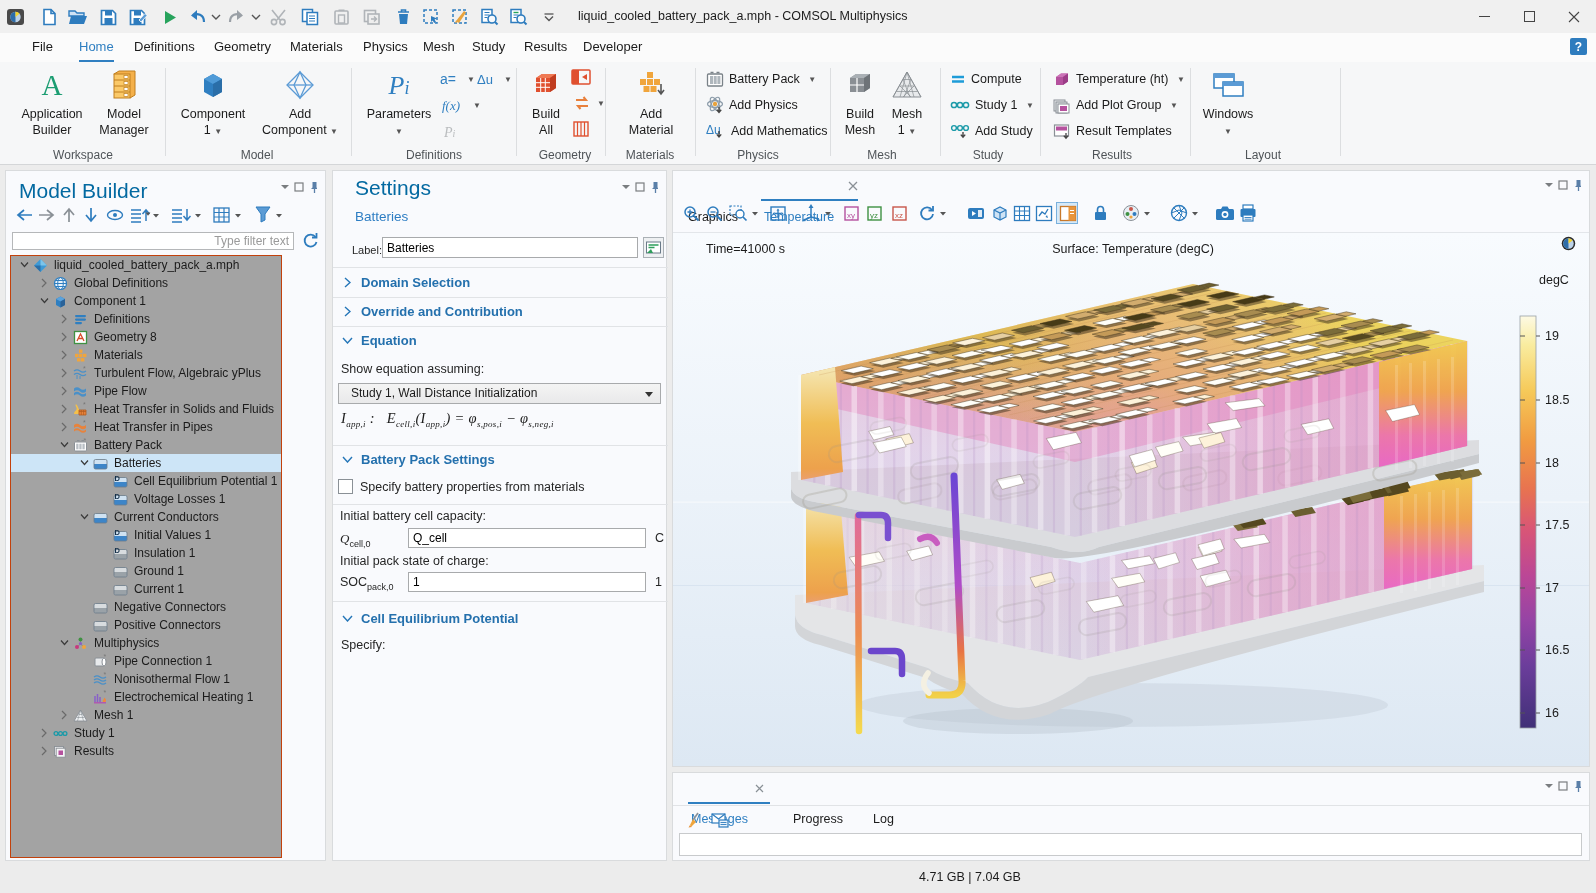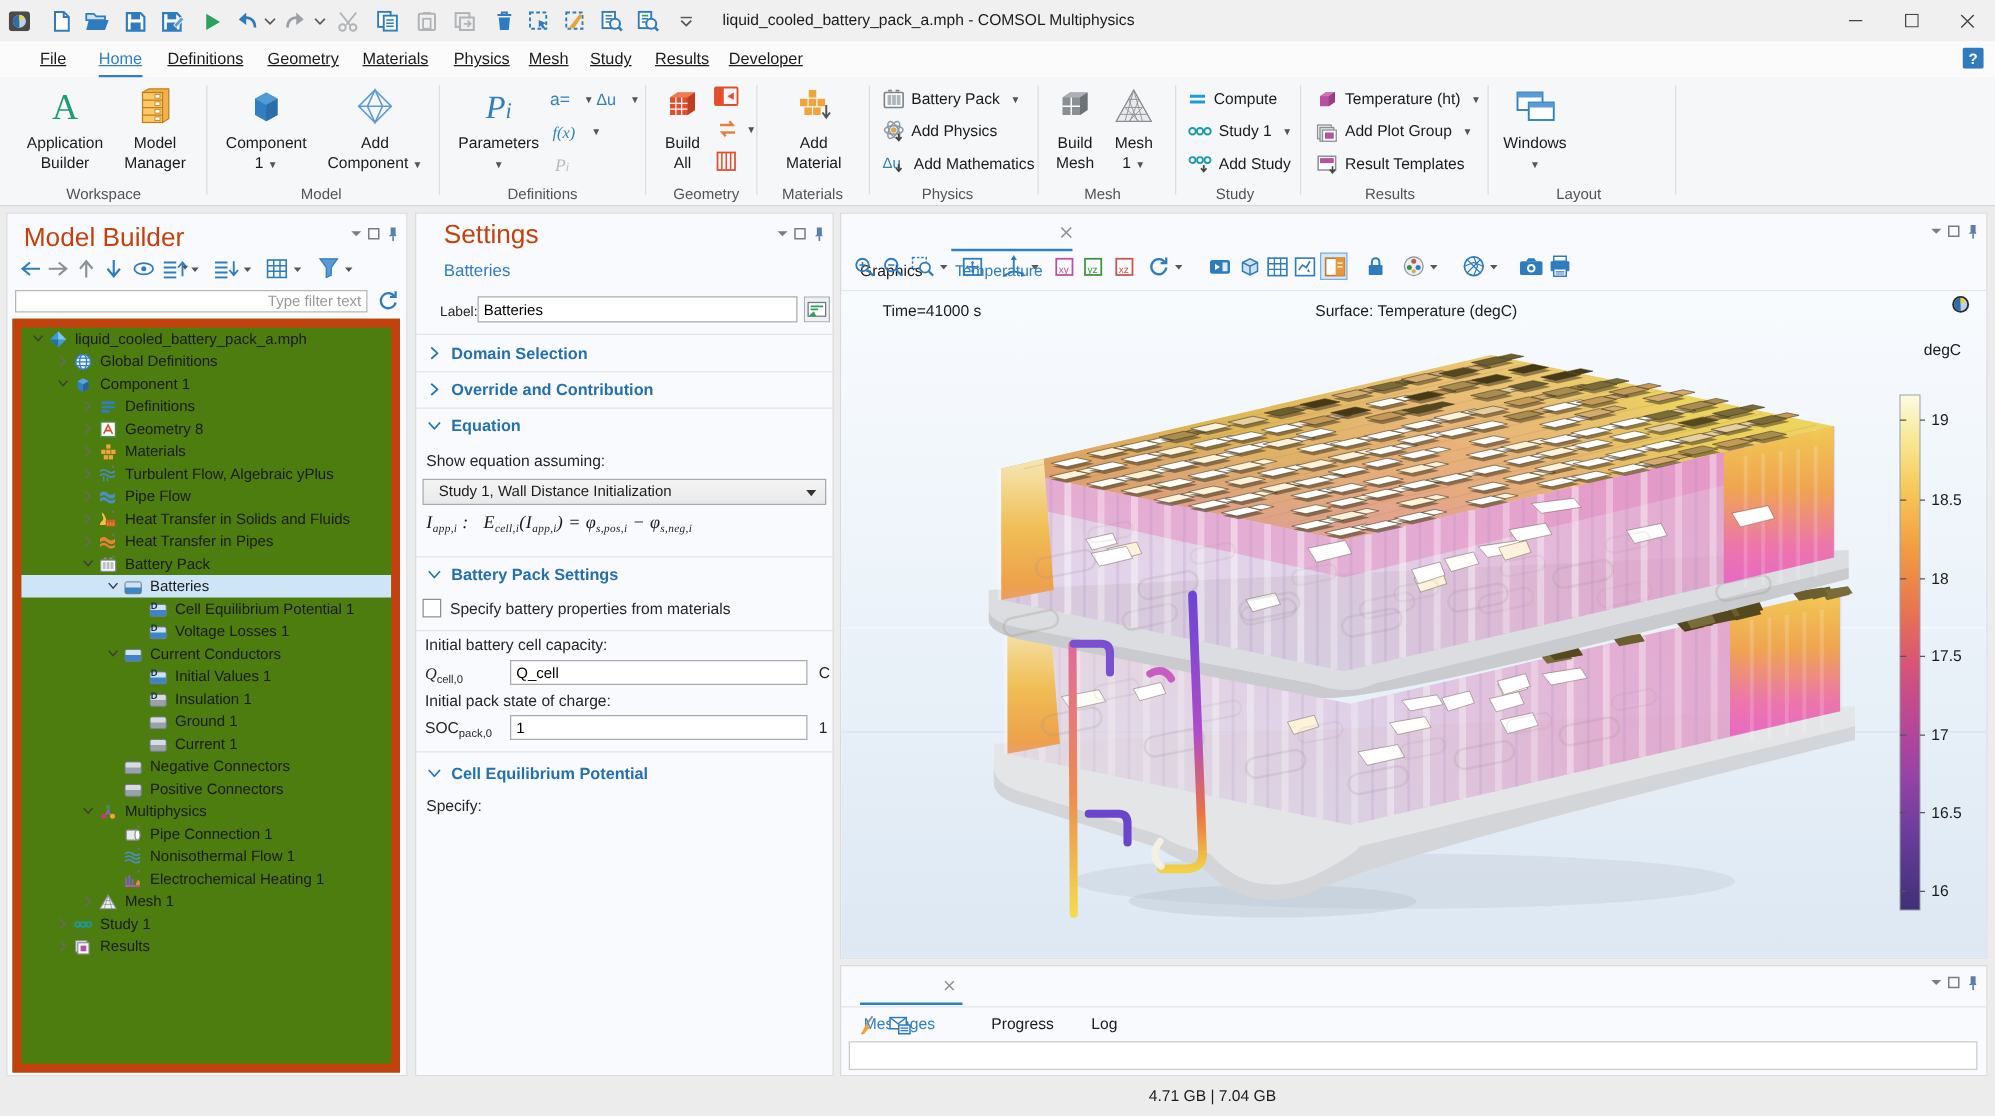--- a/index.html
+++ b/index.html
@@ -4,36 +4,36 @@
 html,body{width:1596px;height:893px;overflow:hidden;}
 body{font-family:"Liberation Sans",sans-serif;font-size:12px;color:#262626;background:#ececec;position:relative;}
 .abs{position:absolute;}
 
 #titlebar{position:absolute;left:0;top:0;width:1596px;height:33px;background:#f0f0f0;}
 #qat{position:absolute;left:0;top:0;height:33px;display:flex;align-items:center;}
 #wintitle{position:absolute;left:578px;top:0;height:33px;line-height:33px;font-size:12.5px;color:#1b1b1b;}
 .winbtn{position:absolute;top:0;width:45px;height:33px;display:flex;align-items:center;justify-content:center;color:#444;}
 
 #menubar{position:absolute;left:0;top:33px;width:1596px;height:29px;background:#fbfbfb;}
-.mtab{position:absolute;top:0;height:29px;line-height:27px;font-size:13px;color:#1b1b1b;text-decoration:underline;}
+.mtab{position:absolute;top:0;height:29px;line-height:27px;font-size:13px;color:#1b1b1b;}
 .mtab.active{color:#2f7fc1;border-bottom:2px solid #2f7fc1;}
 
 #ribbon{position:absolute;left:0;top:62px;width:1596px;height:103px;background:#f6f7f8;border-bottom:1px solid #d4d6d8;}
 .rsep{position:absolute;top:6px;width:1px;height:88px;background:#dcdee0;}
 .rlabel{position:absolute;top:86px;font-size:12px;color:#4f5458;width:120px;text-align:center;}
 .bigbtn{position:absolute;top:4px;text-align:center;font-size:12.5px;color:#1b1b1b;line-height:16px;}
 .bigbtn .ic{margin:4px auto 6px;}
 .rowbtn{position:absolute;font-size:12.5px;color:#1b1b1b;height:22px;display:flex;align-items:center;gap:5px;white-space:nowrap;}
 .chev{color:#555;font-size:8px;}
 
 .panel{position:absolute;background:#f9fafd;border:1px solid #d9dbdd;}
-.ptitle{color:#c2410c;font-size:21px;}
+.ptitle{color:#0369a1;font-size:21px;}
 .phicons{position:absolute;right:8px;top:10px;color:#7a7d80;font-size:10px;letter-spacing:3px;}
 
-#tree{position:absolute;left:4px;top:84px;width:310px;height:603px;background:#4d7c0f;border:7px solid #c2410c;overflow:hidden;}
+#tree{position:absolute;left:4px;top:84px;width:272px;height:603px;background:#a3a3a3;border:1px solid #c2410c;overflow:hidden;}
 .trow{position:relative;height:18px;line-height:18px;white-space:nowrap;font-size:12px;color:#1b1b1b;}
 .trow .tic{position:absolute;top:2px;width:14px;height:14px;}
 .trow .txt{position:absolute;top:0;}
 .selrow{background:#cde5f7;}
 
 .sechead{color:#2470ad;font-size:13px;font-weight:bold;}
 .sepline{height:1px;background:#e1e3e6;}
 input.ctext{font-family:"Liberation Sans",sans-serif;font-size:12px;border:1px solid #a8aaac;background:#fff;padding:0 4px;height:20px;}
 .dropdown{border:1px solid #a8aaac;background:linear-gradient(#f4f4f4,#e9e9ea);height:21px;font-size:12px;line-height:19px;padding:0 18px 0 12px;position:relative;color:#1b1b1b;}
 .dropdown:after{content:"";position:absolute;right:7px;top:8px;border-left:4px solid transparent;border-right:4px solid transparent;border-top:5px solid #333;}

